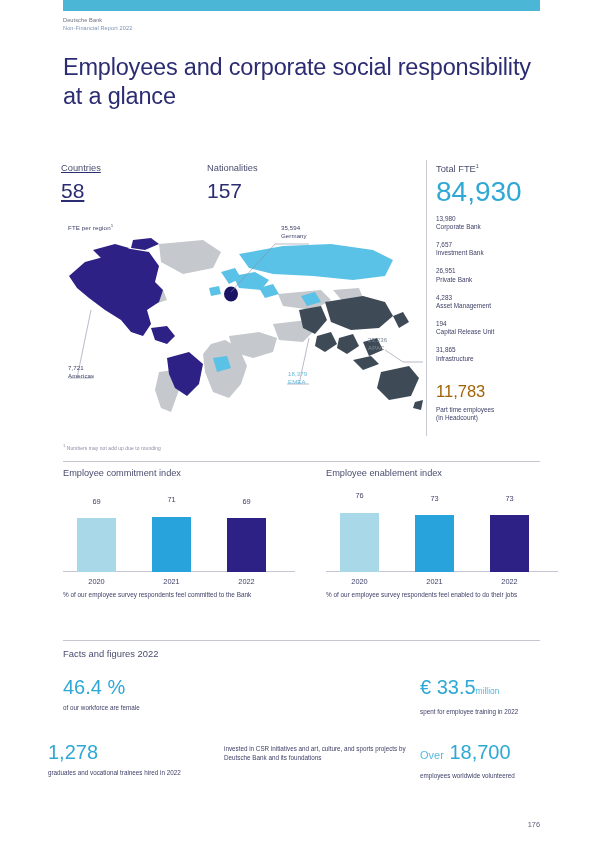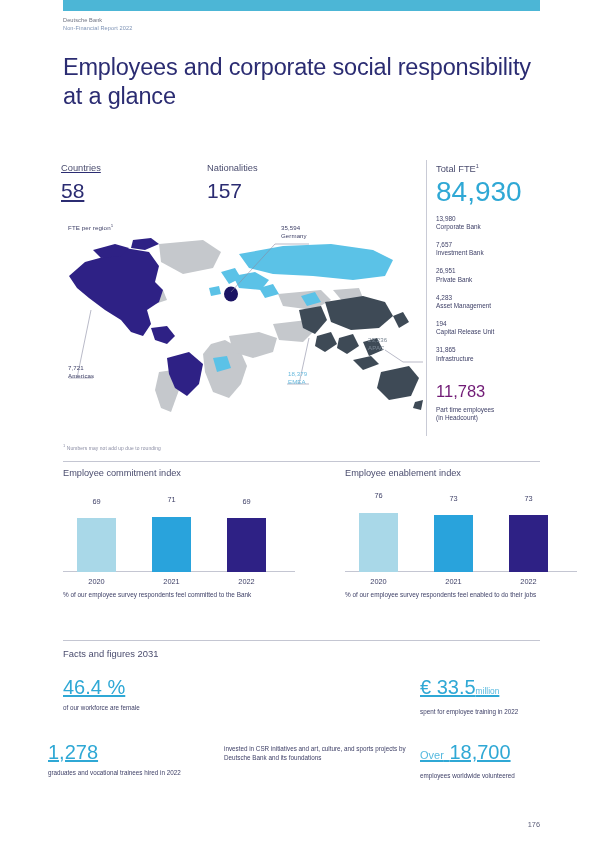--- a/index.html
+++ b/index.html
@@ -44,44 +44,44 @@
   #lbl-apac{left:368px;top:336px;color:#7b8794;}
   #lbl-emea{left:288px;top:370px;color:#67b9dd;}
 
   
   .fte-col{position:absolute;left:436px;top:160px;width:120px;}
   .fte-rule{position:absolute;left:426px;top:160px;width:1px;height:276px;background:#c9cbd6;}
   .fte-ttl{font-size:9.3px;color:#4a4c6e;line-height:12px;}
   .fte-ttl sup{font-size:5.6px;}
   .fte-big{font-size:28px;color:#2fa8d5;line-height:27px;margin-top:3px;}
   .fte-item{margin-top:9.5px;font-size:6.4px;line-height:8.4px;color:#3d3f66;}
-  .fte-part{font-size:16.5px;color:#701a75;line-height:21px;margin-top:18px;}
+  .fte-part{font-size:16.5px;color:#a16207;line-height:21px;margin-top:18px;}
   .fte-partlbl{font-size:6.4px;line-height:8.4px;color:#3d3f66;margin-top:4px;}
 
   
   .rule{position:absolute;height:1px;background:#c4c6d2;}
   #rule-charts{left:63px;top:461px;width:477px;}
   #rule-facts{left:63px;top:640px;width:477px;}
 
   .chart{position:absolute;width:232px;}
   #chart-commitment{left:63px;top:467px;}
-  #chart-enablement{left:345px;top:467px;}
+  #chart-enablement{left:326px;top:467px;}
   .chart .c-ttl{font-size:9.2px;color:#4a4c6e;line-height:12px;}
   .plot{position:relative;height:94px;margin-top:13px;}
   .bar{position:absolute;bottom:14px;width:39px;}
   .bar .b-rect{position:absolute;bottom:0;width:39px;}
   .bar .b-val{position:absolute;width:39px;text-align:center;font-size:7.4px;color:#3d3f66;}
   .axis{position:absolute;left:0;bottom:14px;width:100%;height:1px;background:#c4c6d2;}
   .xlab{position:absolute;bottom:0;width:39px;text-align:center;font-size:7.4px;color:#3d3f66;}
   .c-sub{font-size:6.4px;line-height:8.6px;color:#3d3f66;margin-top:5px;}
 
   
   .facts-ttl{position:absolute;left:63px;top:648px;font-size:9.4px;color:#4a4c6e;}
   .fact{position:absolute;width:190px;}
-  .fact .f-val{font-size:20px;line-height:24px;color:#2fa8d5;font-weight:400;text-decoration:underline;}
+  .fact .f-val{font-size:20px;line-height:24px;color:#2fa8d5;font-weight:400;}
   .fact .f-val .unit{font-size:8.4px;color:#55b9df;}
   .fact .f-val .pre{font-size:11px;color:#55b9df;}
   .fact .f-sub{font-size:6.3px;line-height:8.5px;color:#3d3f66;margin-top:5px;}
   #fact-female{left:63px;top:675px;}
   #fact-women-senior{left:224px;top:675px;}
   #fact-training{left:420px;top:675px;}
   #fact-graduates{left:48px;top:740px;}
   #fact-csr{left:224px;top:740px;}
   #fact-volunteers{left:420px;top:740px;}
 
@@ -270,21 +270,21 @@
         <div class="b-rect" id="be2" style="height: 56.94px; background: rgb(46, 33, 133);"></div>
       </div>
       <div class="xlab" style="left:14px">2020</div>
       <div class="xlab" style="left:89px">2021</div>
       <div class="xlab" style="left:164px">2022</div>
     </div>
     <div class="c-sub">% of our employee survey respondents feel enabled to do their jobs</div>
   </div>
 
   <div class="rule" id="rule-facts"></div>
-  <div class="facts-ttl">Facts and figures 2031</div>
+  <div class="facts-ttl">Facts and figures 2022</div>
 
   <div class="fact" id="fact-female">
     <div class="f-val"><span>46.4 %</span></div>
     <div class="f-sub">of our workforce are female</div>
   </div>
   <div class="fact" id="fact-training">
     <div class="f-val"><span>€ 33.5</span><span class="unit">million</span></div>
     <div class="f-sub">spent for employee training in 2022</div>
   </div>
   <div class="fact" id="fact-graduates">

